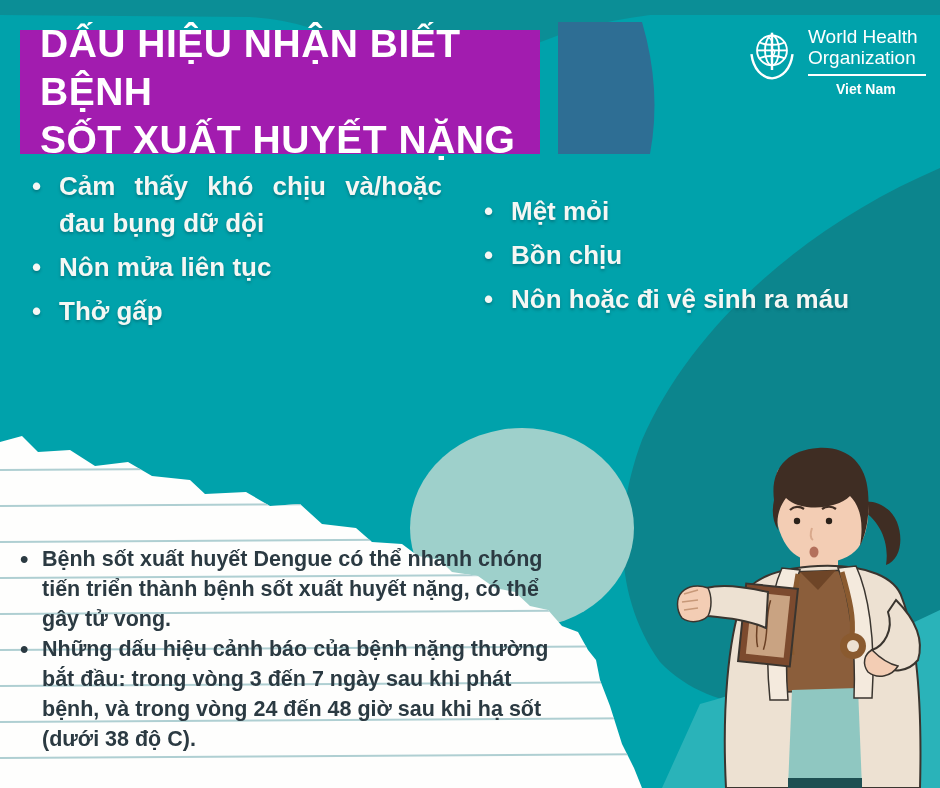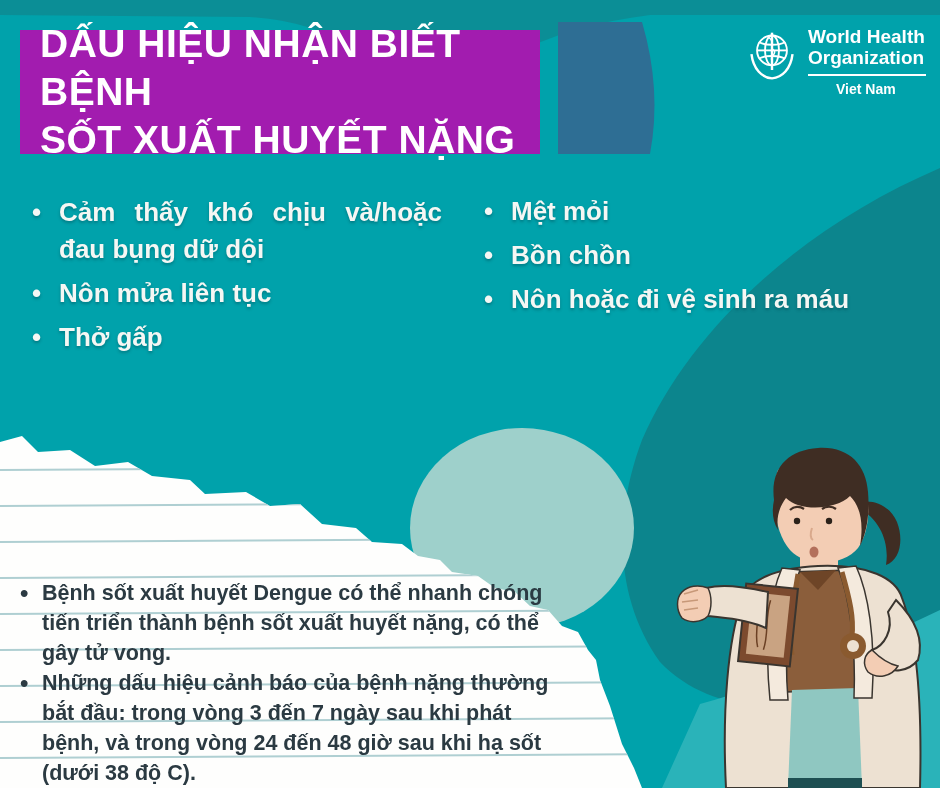--- a/index.html
+++ b/index.html
@@ -14,39 +14,39 @@
     background:#a21caf;z-index:3;display:flex;flex-direction:column;justify-content:center;
     padding-left:20px;box-sizing:border-box;
   }
   .header-box .line{
     color:#FFFFFF;font-weight:bold;font-size:39px;line-height:48px;letter-spacing:.5px;
   }
   .who{
     position:absolute;left:744px;top:26px;z-index:3;display:flex;color:#fff;
   }
   .who-text{margin-left:8px;}
-  .who-name{font-weight:bold;font-size:19px;line-height:21px;}
+  .who-name{font-weight:normal;font-size:19px;line-height:21px;}
   .who-sep{width:118px;height:2px;background:#fff;margin:6px 0 5px 0;}
   .who-country{font-weight:bold;font-size:14px;margin-left:28px;}
   ul.symptoms{
     position:absolute;z-index:3;margin:0;padding:0;list-style:none;
     color:#F5F7F4;font-weight:bold;font-size:26px;line-height:37px;
     text-shadow:0 2px 3px rgba(0,60,70,.38);
   }
   ul.symptoms li{position:relative;padding-left:27px;margin-bottom:7px;text-align:justify;}
   ul.symptoms li::before{content:"•";position:absolute;left:0;top:0;}
-  ul.col-left{left:32px;top:194px;width:410px;}
+  ul.col-left{left:32px;top:168px;width:410px;}
   ul.col-right{left:484px;top:193px;width:444px;}
   .note-heading{
     position:absolute;left:38px;top:494px;z-index:5;
     color:#D62F2C;font-weight:bold;font-size:58px;letter-spacing:1px;
     text-shadow:5px 4px 0 #A23127;
   }
   ul.notes{
-    position:absolute;left:18px;top:578px;width:548px;z-index:5;
+    position:absolute;left:18px;top:544px;width:548px;z-index:5;
     margin:0;padding:0;list-style:none;
     color:#2B3A42;font-weight:bold;font-size:21.5px;line-height:30px;
   }
   ul.notes li{position:relative;padding-left:24px;}
   ul.notes li::before{content:"•";position:absolute;left:2px;top:0;font-size:24px;}
 </style>
 </head>
 <body>
 
 <div class="poster">
@@ -86,21 +86,21 @@
     </div>
   </div>
 
   <ul class="symptoms col-left">
     <li>Cảm thấy khó chịu và/hoặc đau bụng dữ dội</li>
     <li>Nôn mửa liên tục</li>
     <li>Thở gấp</li>
   </ul>
   <ul class="symptoms col-right">
     <li>Mệt mỏi</li>
-    <li>Bồn chồn</li>
+    <li>Bồn chịu</li>
     <li>Nôn hoặc đi vệ sinh ra máu</li>
   </ul>
 
   <svg class="paper" width="940" height="788" viewBox="0 0 940 788" style="z-index:4;">
     <defs>
       <clipPath id="paperClip">
         <path d="M0,442 L22,436 L38,452 L70,450 L95,466 L128,462 L152,476 L190,480 L205,494
                  L246,492 L270,506 L300,504 L322,524 L356,528 L372,542 L402,544 L418,556
                  L440,560 L452,572 L478,576 L495,588 L515,592 L530,606 L548,610 L562,626
                  L578,632 L588,650 L596,660 L600,680 L610,706 L622,744 L634,768 L642,788

